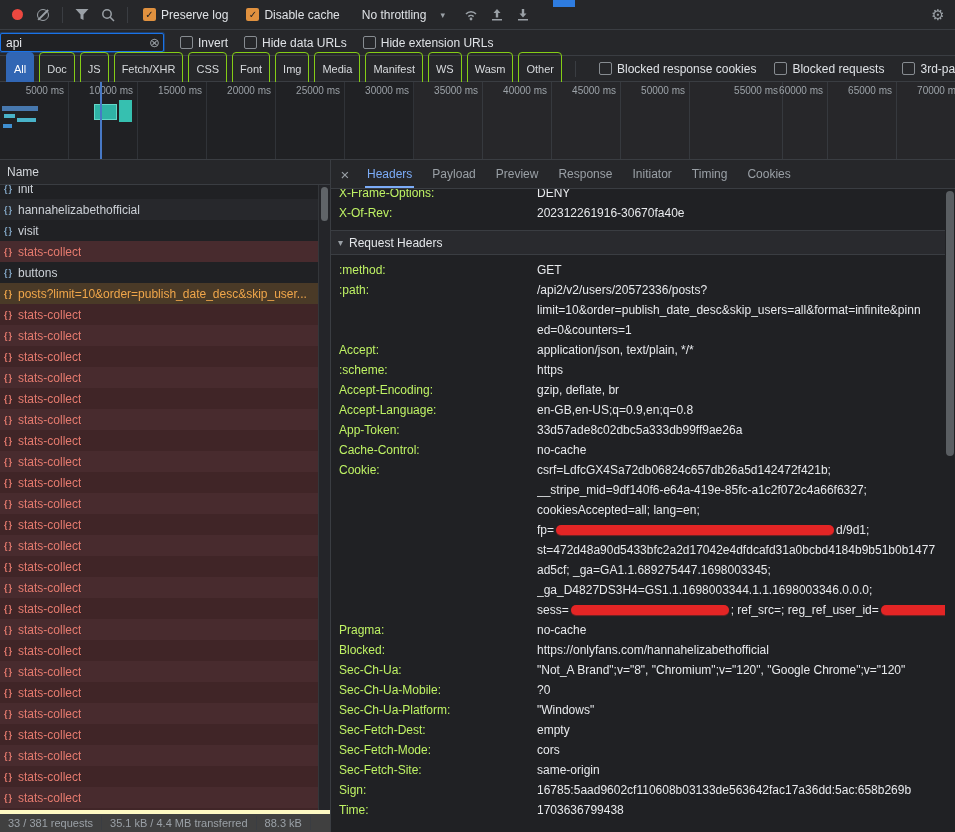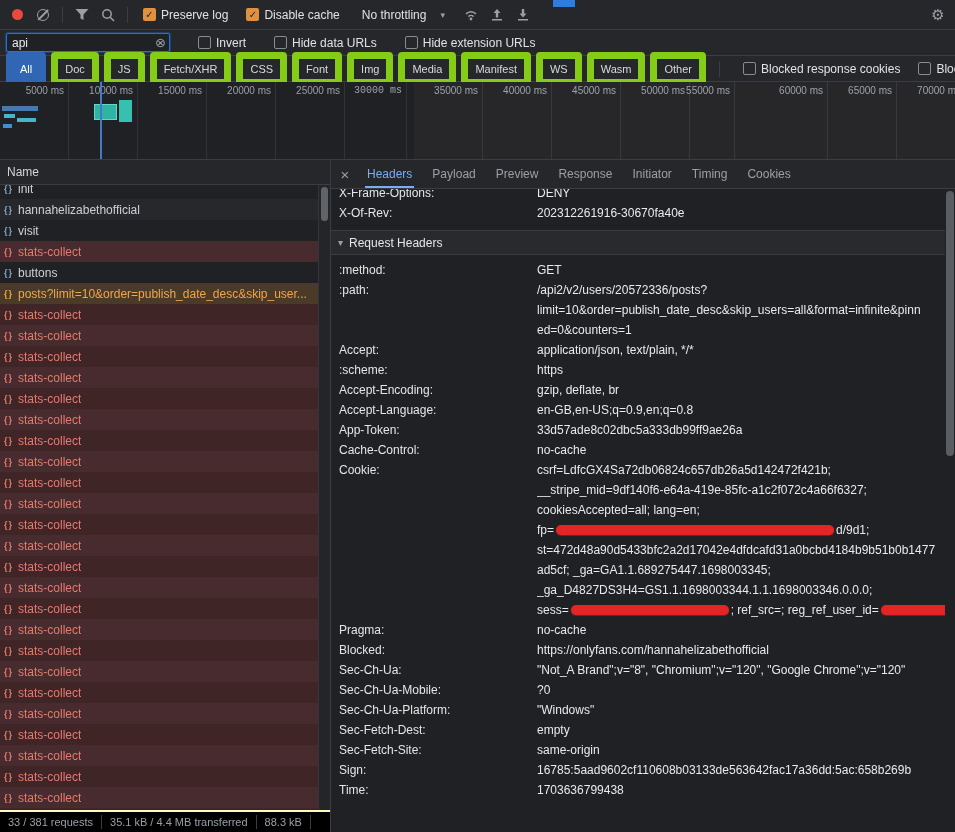--- a/index.html
+++ b/index.html
@@ -2,21 +2,21 @@
 <html><head>
 <meta charset="utf-8">
 <style>
   *{box-sizing:border-box}
   body{margin:0;background:#18191b;font:12px "Liberation Sans","DejaVu Sans",sans-serif;color:#e8eaed}
   .devtools{position:relative;width:955px;height:832px;background:#202124;overflow:hidden}
 
   
   .bar{position:absolute;left:0;right:0;display:flex;align-items:center;background:#26272a;border-bottom:1px solid #3a3d42}
   .bar.topbar{top:0;height:30px;padding:0 5px;gap:2px}
-  .bar.filterbar{top:30px;height:26px;padding:0 6px;gap:28px}
+  .bar.filterbar{top:30px;height:26px;padding:0 0;gap:16px}
   .bar.typesbar{top:56px;height:26px;padding:0 6px;gap:8px}
   .tbtn{min-width:24px;height:24px;display:flex;align-items:center;justify-content:center;color:#9aa0a6;flex:0 0 auto}
   .record-dot{width:11px;height:11px;border-radius:50%;background:#ec4840}
   .no-symbol{width:12px;height:12px;border:1.5px solid #9aa0a6;border-radius:50%;position:relative}
   .no-symbol::after{content:"";position:absolute;left:-2px;top:4px;width:14px;height:1.5px;background:#9aa0a6;transform:rotate(-45deg)}
   .sep{width:1px;height:16px;background:#3a3d42;margin:0 5px;flex:0 0 auto}
   .cb{display:flex;align-items:center;gap:5px;flex:0 0 auto;cursor:default}
   .bar.topbar .cb{margin:0 8px}
   .bar.typesbar .cb{margin-left:10px}
   .cbox{width:13px;height:13px;border-radius:2px;display:flex;align-items:center;justify-content:center;flex:0 0 auto}
@@ -29,21 +29,21 @@
   .gear{font-size:15px}
   .blue-artifact{position:absolute;left:553px;top:0;width:22px;height:7px;background:#2e7ce0;z-index:5}
 
   
   .filter-input{display:flex;align-items:center;width:164px;height:19px;background:#202124;border:1px solid #1a73e8;box-shadow:0 0 0 1px rgba(26,115,232,.35);border-radius:2px;padding:0 3px 0 5px;gap:4px}
   .filter-text{flex:1;color:#e8eaed}
   .clear-x{color:#9aa0a6;font-size:13px;line-height:1}
 
   
   .chips{display:flex;align-items:center;gap:5px;flex:0 0 auto}
-  .chip{padding:6px 7px;height:34px;display:flex;align-items:center;border:7px solid #84cc16;border-radius:4px;color:#d7dadd;font-size:11px;white-space:nowrap}
+  .chip{padding:6px 7px;height:34px;display:flex;align-items:center;border:1px solid #84cc16;border-radius:4px;color:#d7dadd;font-size:11px;white-space:nowrap}
   .chip.active{background:#3166b4;border-color:#3166b4;color:#fff}
 
   
   .timeline{position:absolute;top:82px;left:0;right:0;height:78px;background:#202124;border-bottom:1px solid #3a3d42;overflow:hidden}
   .tl-seg{position:absolute;top:0;bottom:0;width:69px;border-right:1px solid #303338}
   .tl-label{position:absolute;top:3px;right:4px;font-size:10px;color:#9aa0a6;white-space:nowrap}
   .tl-after{position:absolute;left:414px;right:0;top:0;bottom:0;background:rgba(255,255,255,.03)}
   .tl-cursor{position:absolute;left:100px;top:0;bottom:0;width:2px;background:#4879c6}
   .act{position:absolute}
 
@@ -56,35 +56,35 @@
   .req-row:nth-child(even){background:#27282c}
   .req-row.error{background:#402527;color:#e57a6e}
   .req-row.error:nth-child(even){background:#482b2e}
   .req-row.selected{background:#4a3a27;color:#f0a64a}
   .req-icon{font-size:9px;font-weight:bold;color:#83a7c6;flex:0 0 auto;letter-spacing:1px}
   .req-row.error .req-icon{color:#e57a6e}
   .req-row.selected .req-icon{color:#f0a64a}
   .req-label{white-space:nowrap;overflow:hidden;text-overflow:ellipsis}
   .left-scroll{position:absolute;top:25px;right:0;width:12px;bottom:22px;background:#242529;border-left:1px solid #33363a}
   .left-thumb{position:absolute;top:2px;left:2px;width:7px;height:34px;border-radius:4px;background:#606468}
-  .status-bar{position:absolute;left:0;right:0;bottom:0;height:22px;border-top:2px solid #fef9c3;background:#000000;display:flex;align-items:center;font-size:11px;color:#9aa0a6}
+  .status-bar{position:absolute;left:0;right:0;bottom:0;height:22px;border-top:4px solid #fef9c3;background:#404040;display:flex;align-items:center;font-size:11px;color:#9aa0a6}
   .status-item{padding:0 8px;border-right:1px solid #3a3d42;height:14px;display:flex;align-items:center;white-space:nowrap}
 
   
   .right-panel{position:absolute;top:160px;left:330px;right:0;bottom:0;background:#202124;border-left:1px solid #3a3d42}
   .tab-bar{position:absolute;top:0;left:0;right:0;height:29px;display:flex;align-items:center;background:#26272a;border-bottom:1px solid #3a3d42;padding:0 2px}
   .close-btn{width:24px;text-align:center;color:#9aa0a6;font-size:15px;flex:0 0 auto}
   .tabs-wrap{display:flex;height:100%}
   .tab{display:flex;align-items:center;padding:0 10px;color:#9aa0a6;position:relative}
   .tab.active{color:#7cacf8}
   .tab.active::after{content:"";position:absolute;left:8px;right:8px;bottom:0;height:2px;background:#7cacf8}
   .detail-content{position:absolute;top:29px;left:0;right:10px;bottom:0;overflow:hidden}
   .partial{margin-top:-6px}
   .hdr-row{display:flex;padding-left:8px}
-  .hdr-name{flex:0 0 198px;line-height:20px;color:#e5e5e5;white-space:nowrap}
+  .hdr-name{flex:0 0 198px;line-height:20px;color:#bef264;white-space:nowrap}
   .hdr-value{flex:1;line-height:20px;color:#e8eaed;min-width:0}
   .hdr-line{white-space:nowrap;overflow:hidden}
   .section-head{margin-top:7px;height:25px;display:flex;align-items:center;gap:6px;padding-left:7px;background:#292a2e;border-top:1px solid #3a3d42;border-bottom:1px solid #3a3d42;color:#e4e7ea}
   .tri{font-size:10px;color:#9aa0a6}
   .headers-list{padding-top:5px}
   .redact{display:inline-block;height:10px;border-radius:6px;background:#e42525;vertical-align:-1px;margin:0 2px;box-shadow:0 1px 1px rgba(228,37,37,.45)}
   .right-scroll{position:absolute;top:29px;right:0;width:10px;bottom:0;background:#202124}
   .right-thumb{position:absolute;top:2px;left:1px;width:8px;height:265px;border-radius:4px;background:#5a5e62}
   svg{display:block}
 </style>
@@ -209,36 +209,36 @@
         </div>
         <div class="tl-seg" style="left: 138px;">
           <span class="tl-label">15000 ms</span>
         </div>
         <div class="tl-seg" style="left: 207px;">
           <span class="tl-label">20000 ms</span>
         </div>
         <div class="tl-seg" style="left: 276px;">
           <span class="tl-label">25000 ms</span>
         </div>
-        <div class="tl-seg" style="left: 338px; font-family: Liberation Mono, monospace;">
+        <div class="tl-seg" style="left: 345px;">
           <span class="tl-label">30000 ms</span>
         </div>
         <div class="tl-seg" style="left: 414px;">
           <span class="tl-label">35000 ms</span>
         </div>
         <div class="tl-seg" style="left: 483px;">
           <span class="tl-label">40000 ms</span>
         </div>
         <div class="tl-seg" style="left: 552px;">
           <span class="tl-label">45000 ms</span>
         </div>
         <div class="tl-seg" style="left: 621px;">
           <span class="tl-label">50000 ms</span>
         </div>
-        <div class="tl-seg" style="left: 666px;">
+        <div class="tl-seg" style="left: 714px;">
           <span class="tl-label">55000 ms</span>
         </div>
         <div class="tl-seg" style="left: 759px;">
           <span class="tl-label">60000 ms</span>
         </div>
         <div class="tl-seg" style="left: 828px;">
           <span class="tl-label">65000 ms</span>
         </div>
         <div class="tl-seg" style="left: 897px;">
           <span class="tl-label">70000 ms</span>
@@ -517,20 +517,26 @@
               <div class="hdr-line">"Windows"</div>
             </div>
           </div>
           <div class="hdr-row">
             <span class="hdr-name">Sec-Fetch-Dest:</span>
             <div class="hdr-value">
               <div class="hdr-line">empty</div>
             </div>
           </div>
           <div class="hdr-row">
+            <span class="hdr-name">Sec-Fetch-Mode:</span>
+            <div class="hdr-value">
+              <div class="hdr-line">cors</div>
+            </div>
+          </div>
+          <div class="hdr-row">
             <span class="hdr-name">Sec-Fetch-Site:</span>
             <div class="hdr-value">
               <div class="hdr-line">same-origin</div>
             </div>
           </div>
           <div class="hdr-row">
             <span class="hdr-name">Sign:</span>
             <div class="hdr-value">
               <div class="hdr-line">16785:5aad9602cf110608b03133de563642fac17a36dd:5ac:658b269b</div>
             </div>

